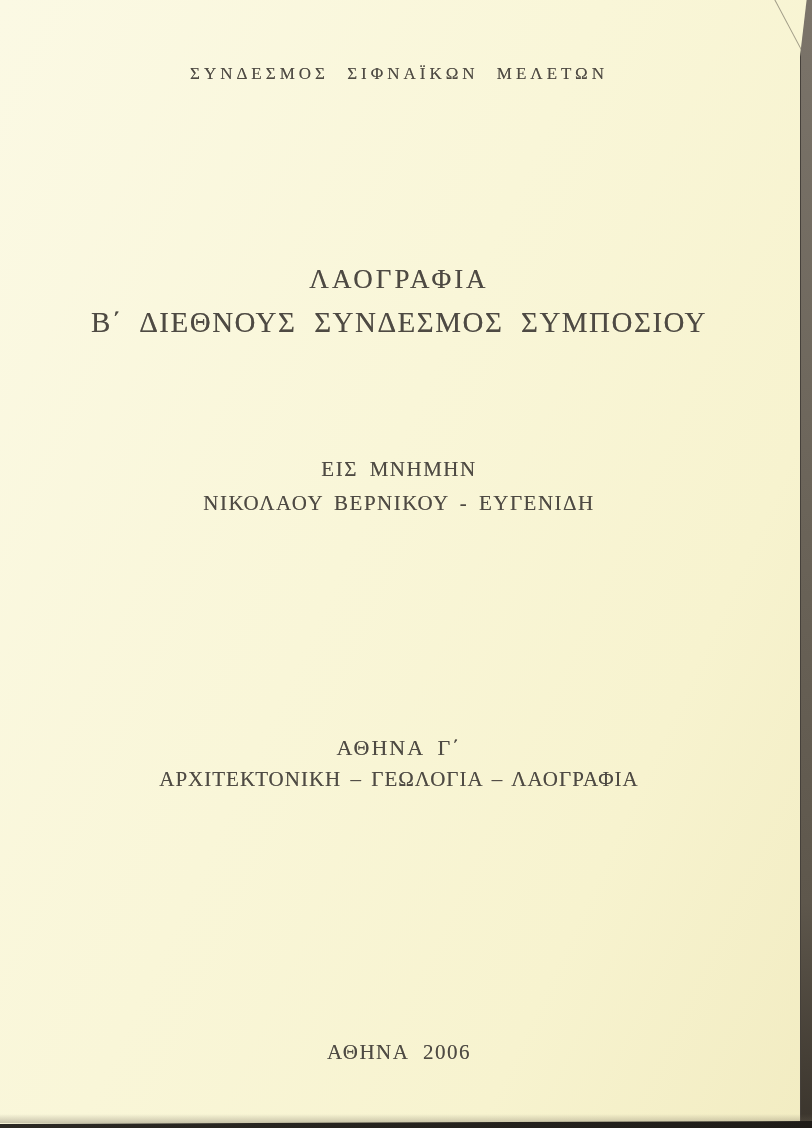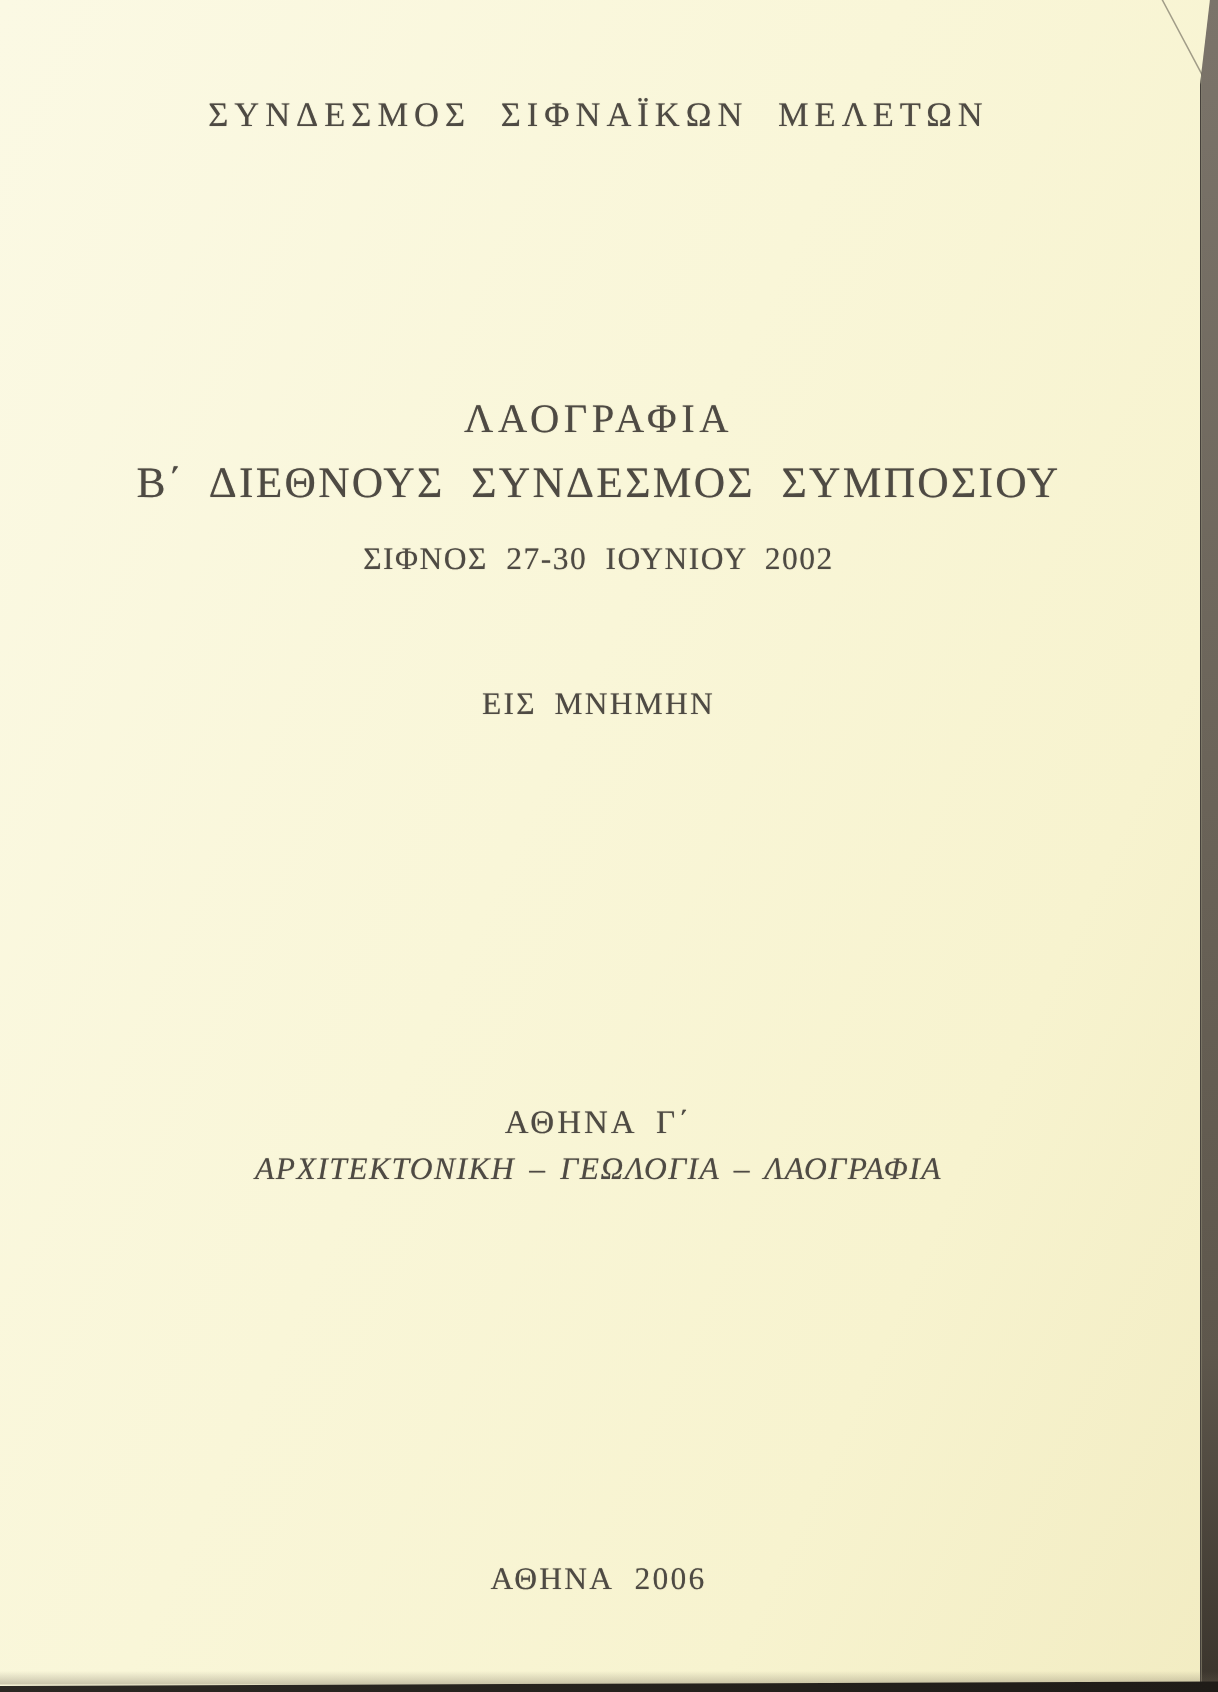--- a/index.html
+++ b/index.html
@@ -19,21 +19,21 @@
   .line {
     position: absolute;
     left: 0;
     right: 14px;
     text-align: center;
     white-space: nowrap;
     text-shadow: 0 0 0.6px rgba(78,74,67,0.55);
   }
   .assoc {
     top: 64px;
-    font-size: 23px;
+    font-size: 17px;
     letter-spacing: 4px;
     word-spacing: 10px;
   }
   .title {
     top: 264px;
     font-size: 27px;
     letter-spacing: 3px;
   }
   .subtitle {
     top: 306px;
@@ -63,21 +63,20 @@
     top: 735px;
     font-size: 22px;
     letter-spacing: 2px;
     word-spacing: 6px;
   }
   .subjects {
     top: 767px;
     font-size: 21px;
     letter-spacing: 1px;
     word-spacing: 3px;
-    font-style: italic;
   }
   .imprint {
     top: 1040px;
     font-size: 21px;
     letter-spacing: 1.5px;
     word-spacing: 8px;
   }
   
   .edge-right {
     position: absolute;
@@ -123,24 +122,24 @@
 <body>
 
 <div class="scan">
 
   <div class="line assoc">ΣΥΝΔΕΣΜΟΣ ΣΙΦΝΑΪΚΩΝ ΜΕΛΕΤΩΝ</div>
 
   <div class="line title">ΛΑΟΓΡΑΦΙΑ</div>
 
   <div class="line subtitle">Β΄ ΔΙΕΘΝΟΥΣ ΣΥΝΔΕΣΜΟΣ ΣΥΜΠΟΣΙΟΥ</div>
 
-  <div class="line eventinfo">ΣΙΦΝΟΣ 27-30 ΙΟΥΝΙΟΥ 2002</div>
 
   <div class="line dedication1">ΕΙΣ ΜΝΗΜΗΝ</div>
 
+  <div class="line dedication2">ΝΙΚΟΛΑΟΥ ΒΕΡΝΙΚΟΥ - ΕΥΓΕΝΙΔΗ</div>
 
   <div class="line volume">ΑΘΗΝΑ Γ΄</div>
 
   <div class="line subjects">ΑΡΧΙΤΕΚΤΟΝΙΚΗ – ΓΕΩΛΟΓΙΑ – ΛΑΟΓΡΑΦΙΑ</div>
 
   <div class="line imprint">ΑΘΗΝΑ 2006</div>
 
   <div class="corner-line"></div>
   <div class="edge-right"></div>
   <div class="edge-bottom-shadow"></div>

